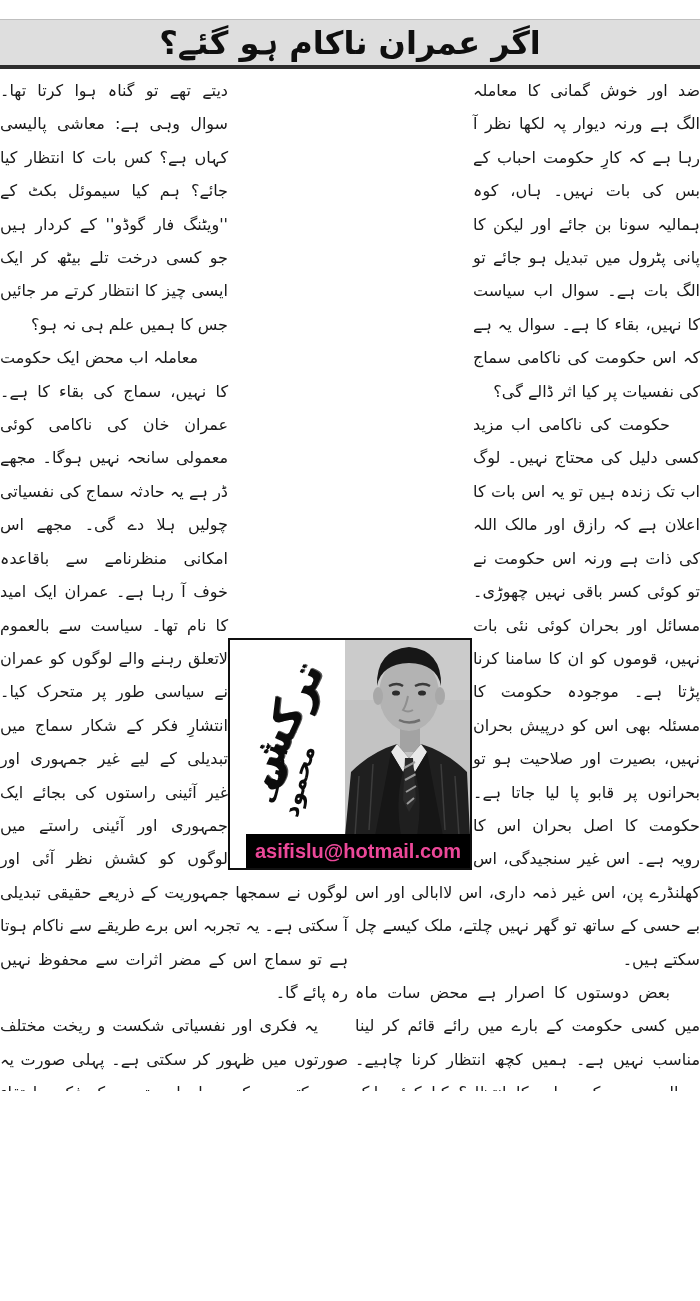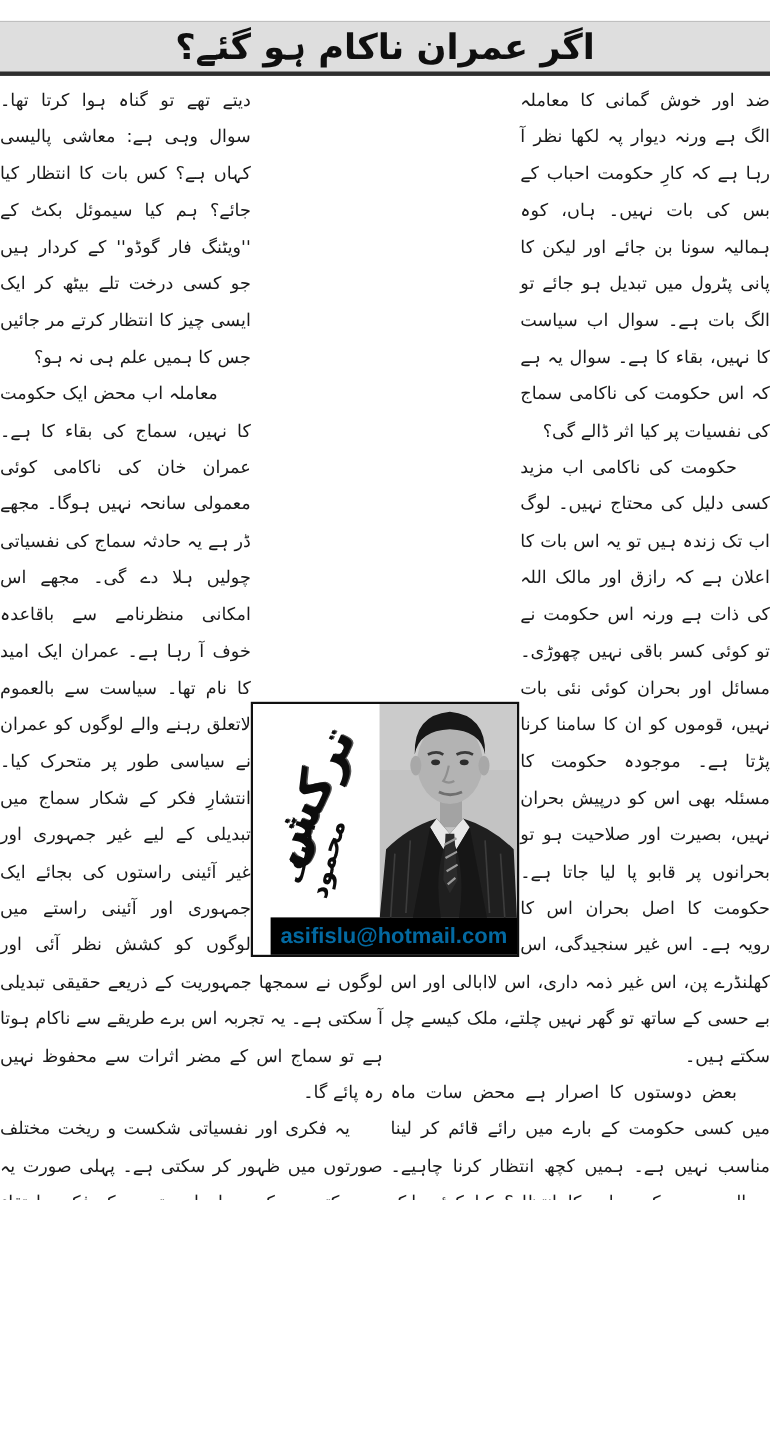--- a/index.html
+++ b/index.html
@@ -23,21 +23,21 @@
   
   .author-block{position:absolute;left:228px;top:638px;width:244px;height:232px;background:#ffffff;
         border:2px solid #101010;box-sizing:border-box;}
   .photo-area{position:absolute;left:0;top:0;right:0;bottom:34px;overflow:hidden;background:#ffffff;}
   .column-title{position:absolute;left:2px;top:48px;width:110px;text-align:center;
         transform:rotate(-65deg);font-size:44px;font-weight:bold;color:#0c0c0c;direction:rtl;
         text-shadow:1px 1px 0 #555;}
   .author-name{position:absolute;left:8px;top:112px;width:96px;text-align:center;
         transform:rotate(-76deg);font-size:23px;font-weight:bold;color:#0c0c0c;direction:rtl;}
   .portrait{position:absolute;right:0;top:0;width:125px;height:196px;display:block;}
-  .email-bar{position:absolute;left:16px;right:0;bottom:0;height:34px;background:#000000;color:#0369a1;
+  .email-bar{position:absolute;left:16px;right:0;bottom:0;height:34px;background:#000000;color:#ec4899;
         display:flex;align-items:center;justify-content:center;
         font-family:"Liberation Sans",sans-serif;font-weight:bold;font-size:20px;}
 </style>
 </head>
 <body>
 
 <div class="page">
 
   <div class="headline-band">
     <h1 class="headline">اگر عمران ناکام ہو گئے؟</h1>

